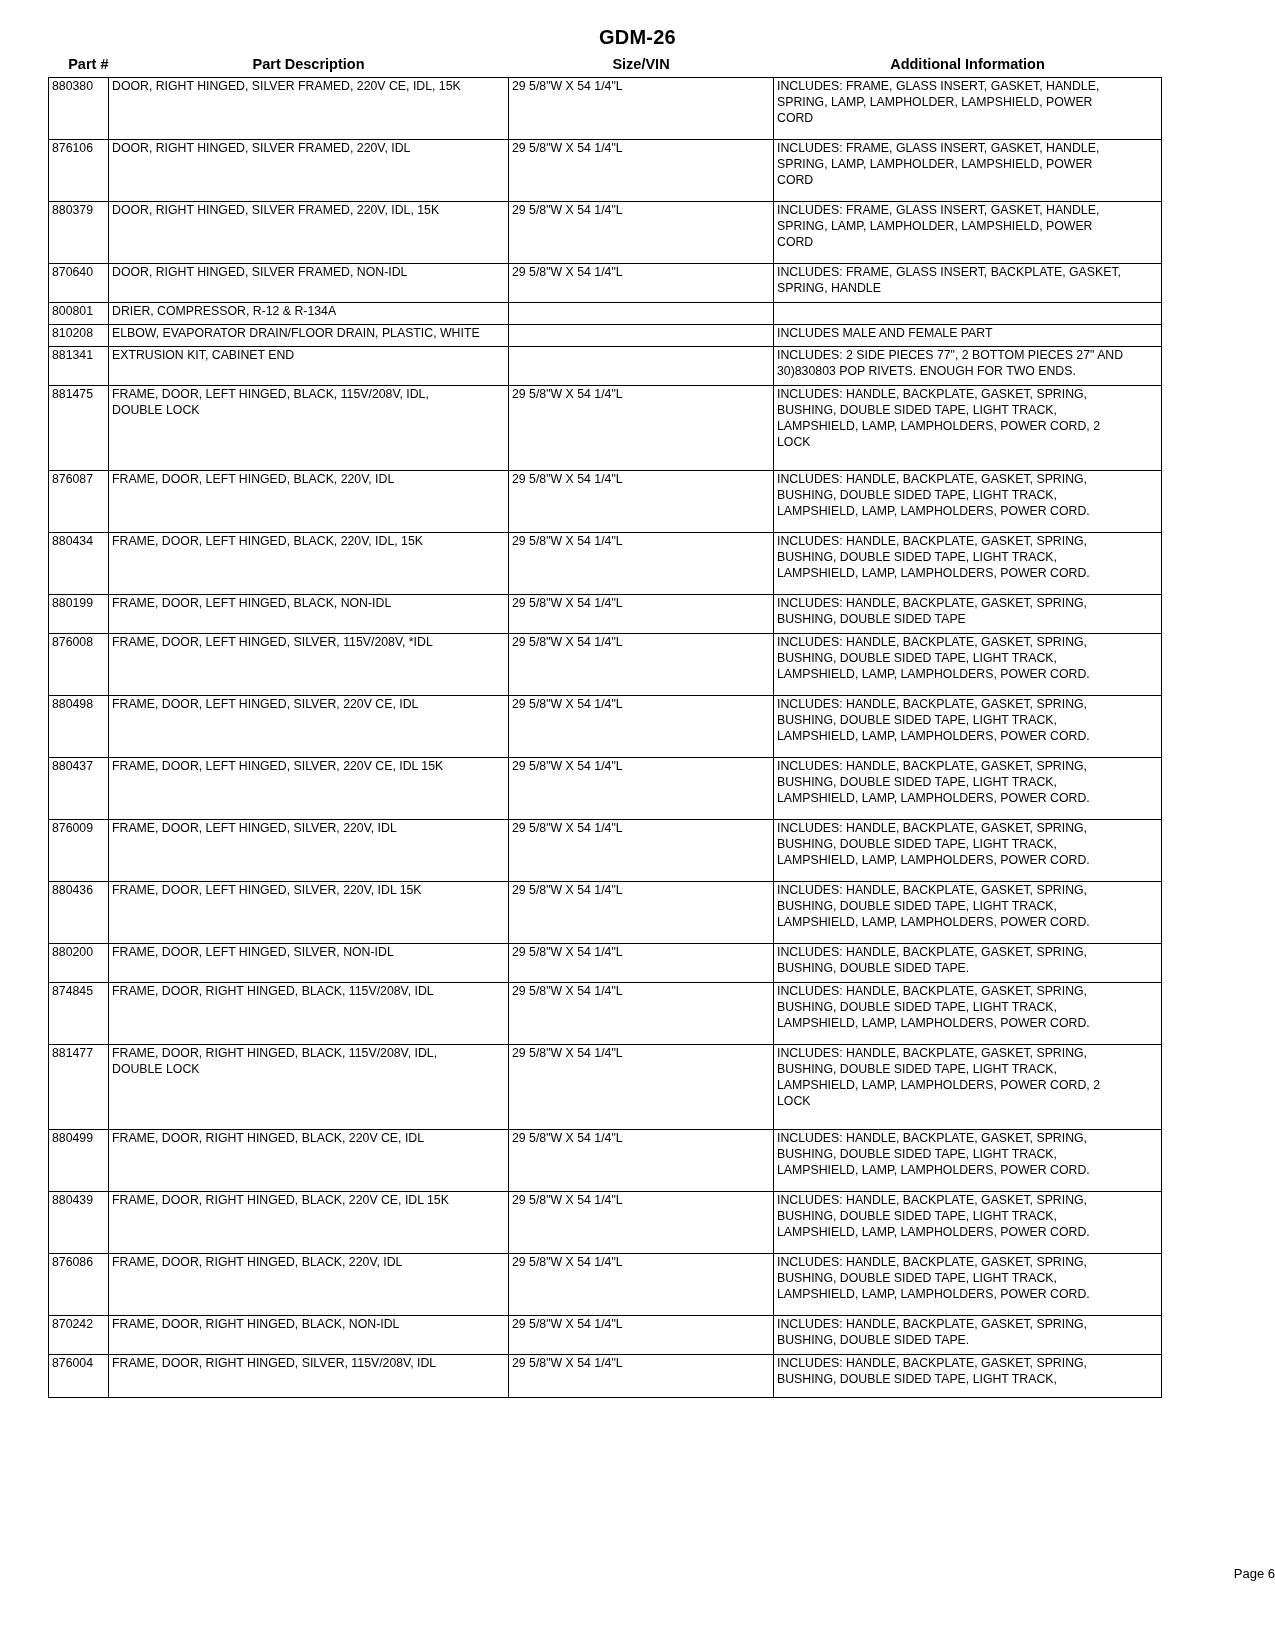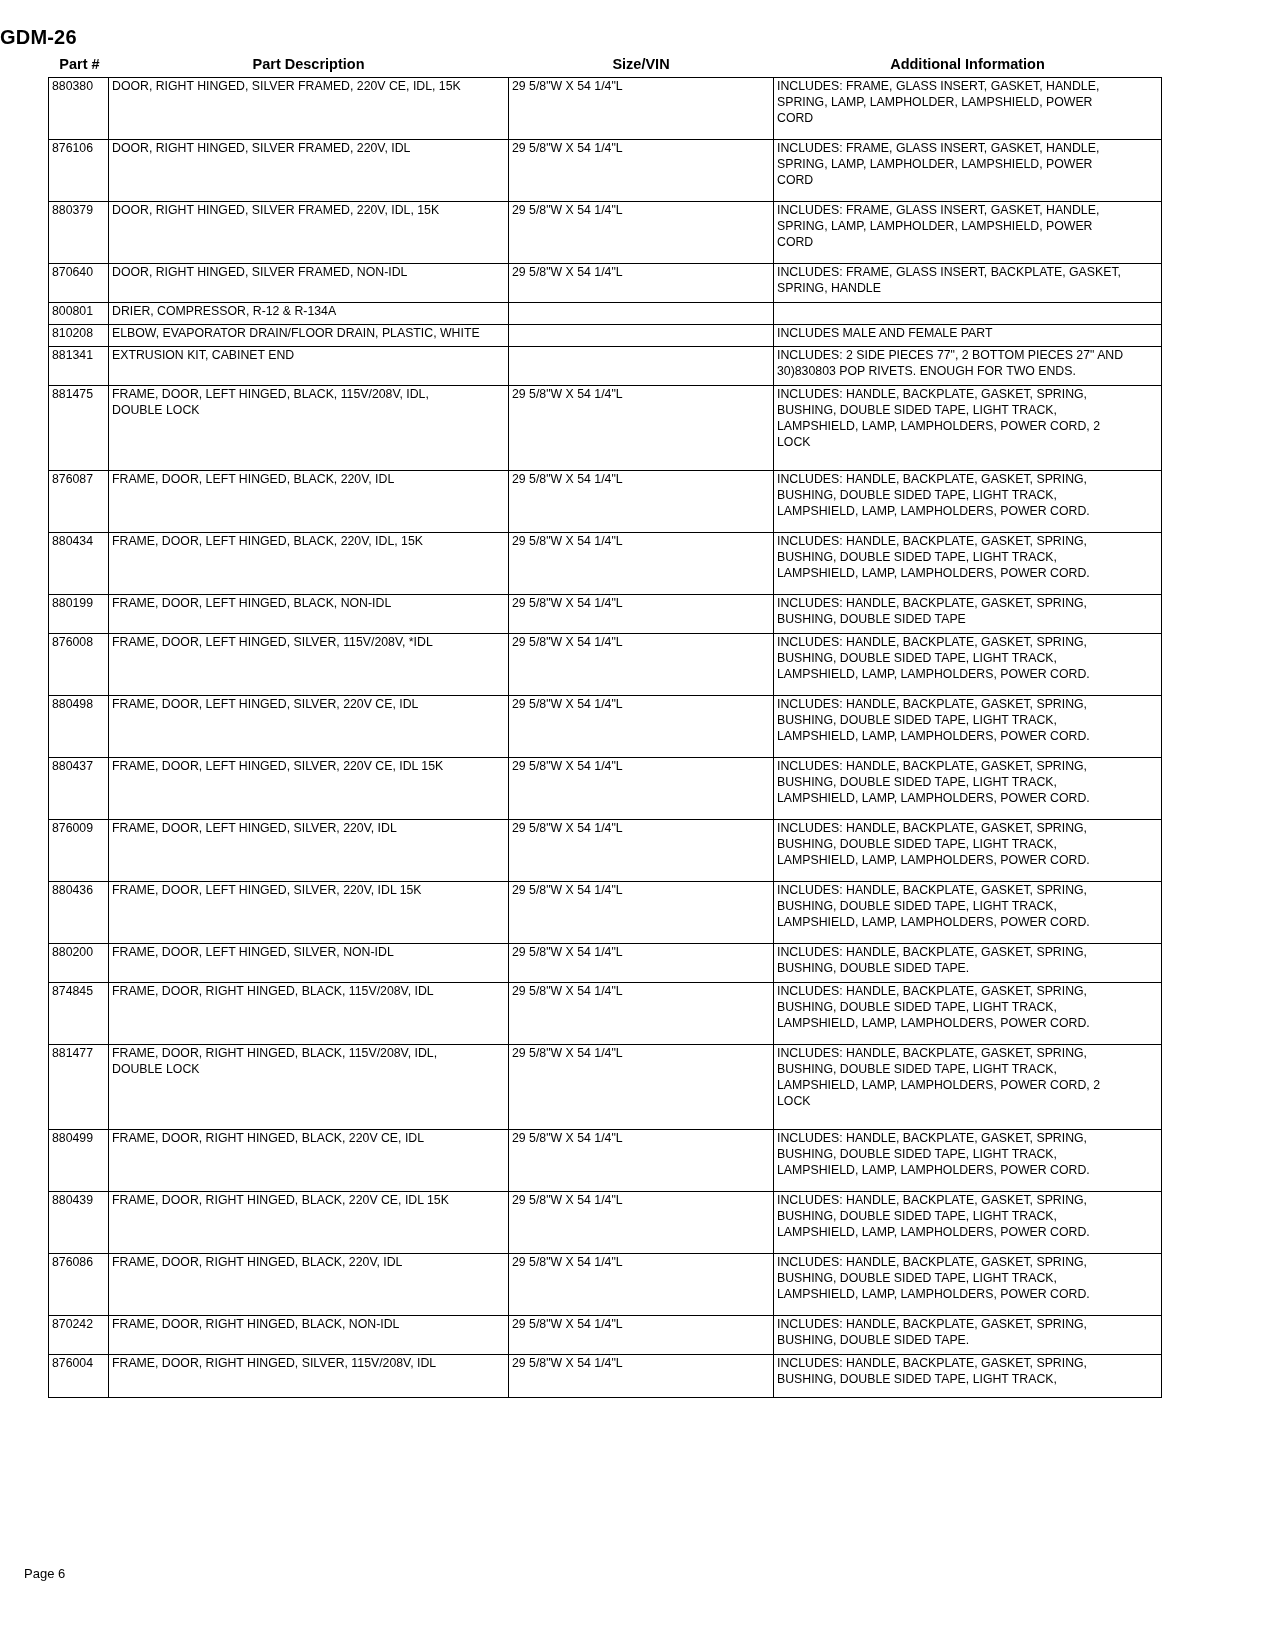--- a/index.html
+++ b/index.html
@@ -17,21 +17,21 @@
     width: 1275px;
     height: 1651px;
     box-sizing: border-box;
     position: relative;
     background: #ffffff;
     margin: 0 auto;
     padding: 0;
     overflow: hidden;
   }
   .doc-title {
-    text-align: left;
+    text-align: center;
     font-size: 20px;
     font-weight: bold;
     letter-spacing: 0.2px;
     padding-top: 26px;
     padding-bottom: 0;
     line-height: 1.15;
   }
   .table-wrap {
     position: absolute;
     left: 48px;
@@ -50,21 +50,21 @@
 
   thead th {
     font-size: 14.5px;
     font-weight: bold;
     text-align: center;
     padding: 0 0 4px 0;
     border: none;
     vertical-align: bottom;
     line-height: 1.1;
   }
-  thead th.h-part { text-align: center; padding-left: 2px; }
+  thead th.h-part { text-align: right; padding-left: 2px; }
 
   tbody td {
     border: 1px solid #000000;
     font-size: 12.3px;
     line-height: 1.29;
     vertical-align: top;
     padding: 1px 2px 1px 3px;
     word-wrap: break-word;
     overflow-wrap: break-word;
     white-space: pre-line;
@@ -78,21 +78,21 @@
   tbody tr.r-h2 td { height: 36px; }
   tbody tr.r-h1 td { height: 19px; }
   tbody tr.r-h5 td { height: 82px; margin-top: 28px; }
   tbody tr.r-hlast td { height: 40px; }
 
   .footer {
     position: absolute;
     left: 0;
     right: 0;
     bottom: 70px;
-    text-align: left;
+    text-align: right;
     font-size: 13px;
     margin-left: 24px;
   }
 </style>
 </head>
 <body>
 
 <div class="page">
 
   <div class="doc-title">GDM-26</div>

